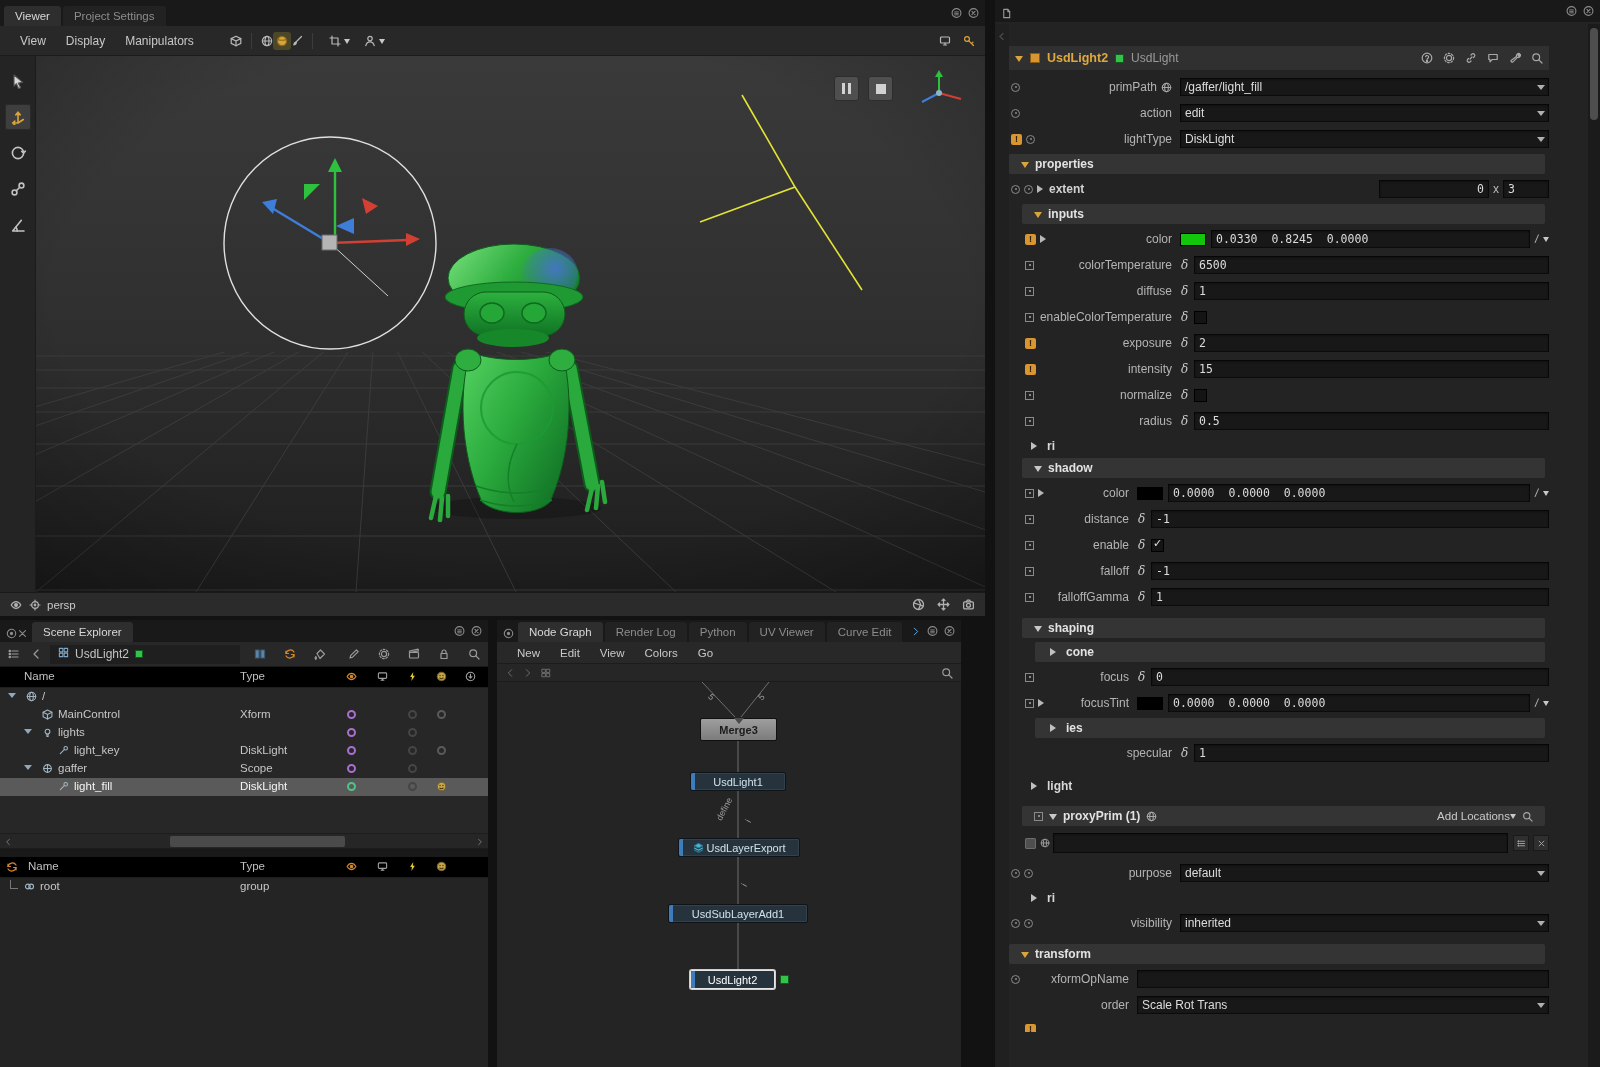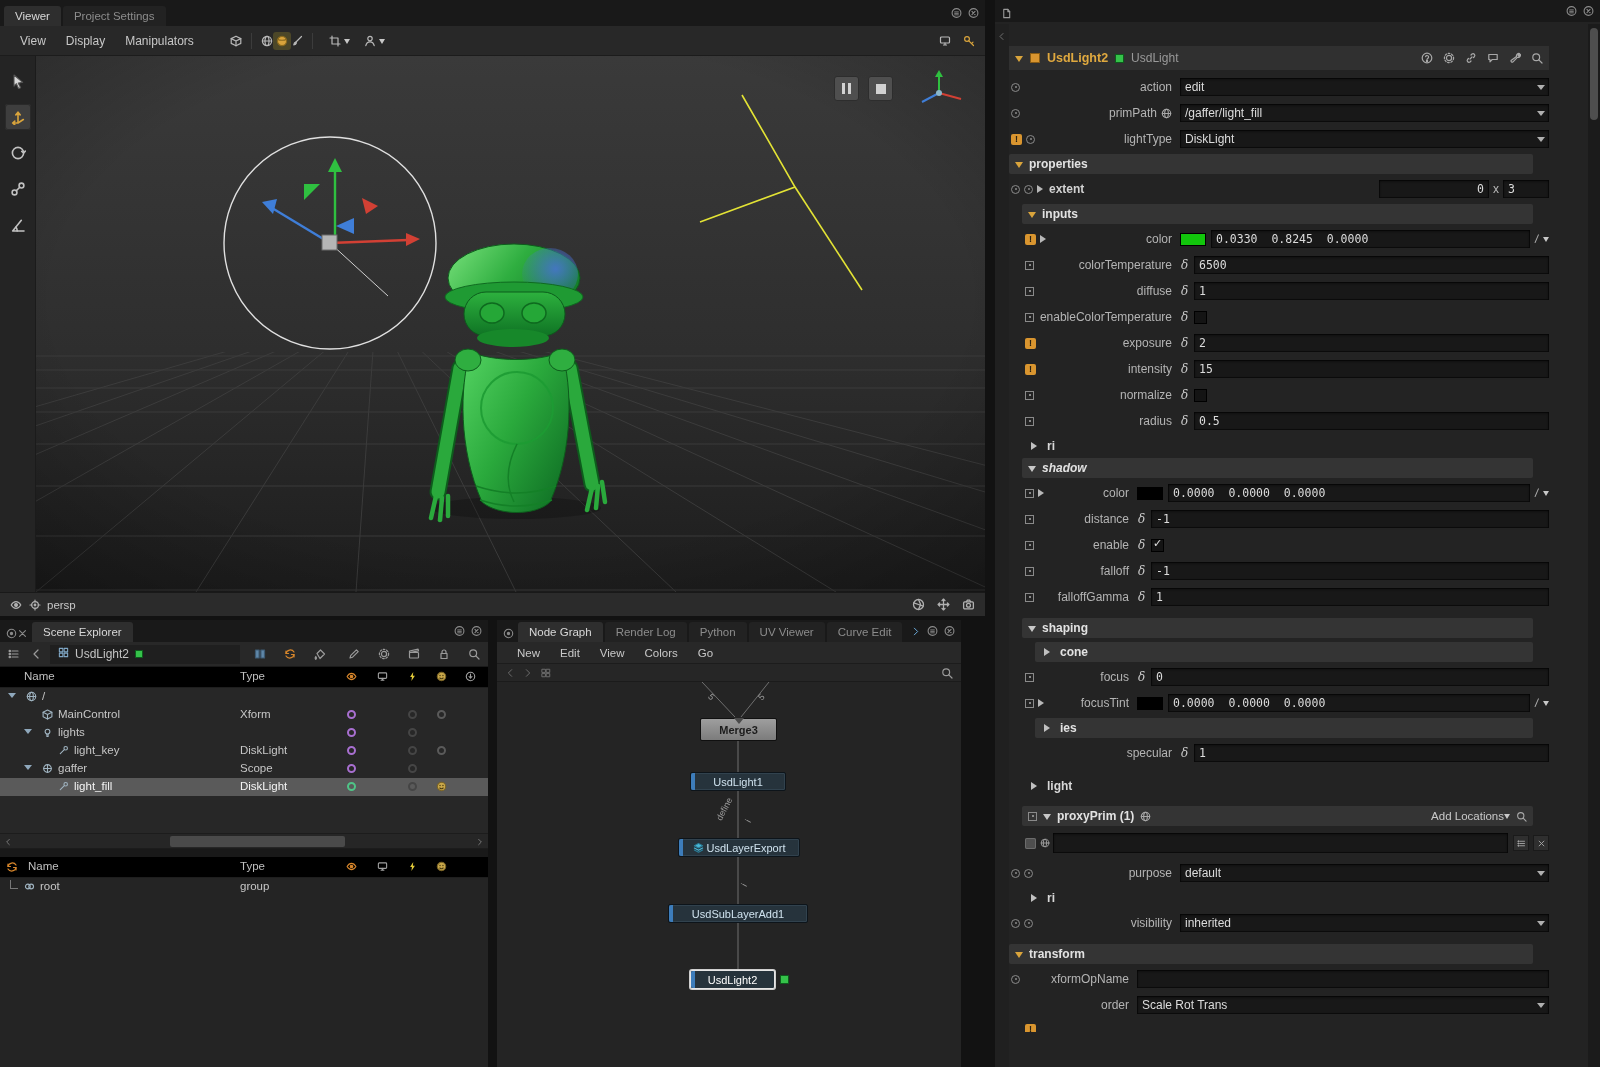--- a/index.html
+++ b/index.html
@@ -106,21 +106,21 @@
   .tri{width:0;height:0;flex:none;}
   .tri.d{border:4px solid transparent;border-top:6px solid #c8c8c8;margin-top:5px;}
   .tri.d.orange{border-top-color:#d9a43c;}
   .tri.d.sm{border-width:3.5px;border-top-width:5px;margin-top:4px;}
   .tri.r{border:4px solid transparent;border-left:6px solid #c0c0c0;margin-left:3px;}
   .delta{color:#c8c8c8;font-size:12px;font-family:"DejaVu Serif",serif;font-style:italic;width:9px;flex:none;text-align:center;}
   .swatch{width:26px;height:13px;box-shadow:inset 0 0 0 1px #000;flex:none;}
   .checkbox{width:13px;height:13px;background:#141414;box-shadow:inset 0 0 0 1px #000;position:relative;flex:none;}
   .checkbox.checked::after{content:"✓";position:absolute;left:2px;top:-2px;color:#e0e0e0;font-size:11px;}
   .slash{color:#b0b0b0;font-size:12px;transform:rotate(8deg);}
-  .p-bar{height:20px;background:#343434;display:flex;align-items:center;gap:6px;padding:0 6px;margin:2px 16px;border-radius:2px;}
+  .p-bar{height:20px;background:#343434;display:flex;align-items:center;gap:6px;padding:0 12px;margin:2px 4px;border-radius:2px;}
   .p-bar .blabel{font-weight:bold;color:#e2e2e2;}
   .p-fold{height:20px;display:flex;align-items:center;gap:6px;padding:0 6px;margin:2px 0;font-weight:bold;color:#d8d8d8;}
   .badge{flex:none;}
   .badge.warn{width:11px;height:11px;background:#d9952f;border-radius:2px;color:#2b2212;font-weight:bold;font-size:9px;line-height:11px;text-align:center;}
   .badge.box{width:9px;height:9px;border:1px solid #8a8a8a;position:relative;}
   .badge.box::after{content:"";position:absolute;left:2.5px;top:2.5px;width:2px;height:2px;background:#8a8a8a;}
   .badge.dot{width:9px;height:9px;border:1px solid #8a8a8a;border-radius:50%;position:relative;}
   .badge.dot::after{content:"";position:absolute;left:2.5px;top:2.5px;width:2px;height:2px;border-radius:50%;background:#8a8a8a;}
   .badge.tag{width:11px;height:11px;background:#4f4f4f;border-radius:2px;box-shadow:inset 0 0 0 1px #6c6c6c;}
   .expander{width:0;height:0;border:4px solid transparent;border-left:6px solid #b8b8b8;flex:none;}
@@ -917,46 +917,46 @@
           </svg>
         </span>
       </span>
   </div>
   <div id="param-items">
       <div class="p-row">
         <div class="p-badges">
           <span class="badge dot"></span>
         </div>
         <span class="p-label A">
-          <span>action</span>
-        </span>
-        <div class="p-ctrl">
-          <div class="field grow select"><span>edit</span><span class="caret"></span></div>
-        </div>
-      </div>
-      <div class="p-row">
-        <div class="p-badges">
-          <span class="badge dot"></span>
-        </div>
-        <span class="p-label A">
           <span>primPath</span>
           <span class="ic">
             <svg width="11" height="11" viewBox="0 0 12 12" fill="none" stroke="#a8a8a8" stroke-width="1.2" stroke-linecap="round" stroke-linejoin="round">
               <circle cx="6" cy="6" r="4.6"></circle>
               <ellipse cx="6" cy="6" rx="2" ry="4.6"></ellipse>
               <path d="M1.4 6h9.2"></path>
             </svg>
           </span>
         </span>
         <div class="p-ctrl">
           <div class="field grow select"><span>/gaffer/light_fill</span><span class="caret"></span></div>
         </div>
       </div>
       <div class="p-row">
         <div class="p-badges">
+          <span class="badge dot"></span>
+        </div>
+        <span class="p-label A">
+          <span>action</span>
+        </span>
+        <div class="p-ctrl">
+          <div class="field grow select"><span>edit</span><span class="caret"></span></div>
+        </div>
+      </div>
+      <div class="p-row">
+        <div class="p-badges">
           <span class="badge warn">!</span>
           <span class="badge dot"></span>
         </div>
         <span class="p-label A">
           <span>lightType</span>
         </span>
         <div class="p-ctrl">
           <div class="field grow select"><span>DiskLight</span><span class="caret"></span></div>
         </div>
       </div>
@@ -1076,21 +1076,21 @@
         </span>
         <div class="p-ctrl">
           <span class="delta">δ</span>
           <div class="field grow mono">0.5</div>
         </div>
       </div>
       <div class="p-fold" style="margin-top: 2px; margin-left: 13px;">
         <span class="tri r"></span>
         <span>ri</span>
       </div>
-      <div class="p-bar" style="margin-top: 2px; margin-left: 13px; font-style: italic;">
+      <div class="p-bar" style="margin-top: 2px; margin-left: 13px;">
         <span class="tri d"></span>
         <span class="blabel">shadow</span>
       </div>
       <div class="p-row">
         <div class="p-badges" style="padding-left: 16px;">
           <span class="badge box"></span>
           <span class="expander"></span>
         </div>
         <span class="p-label B">
           <span>color</span>

